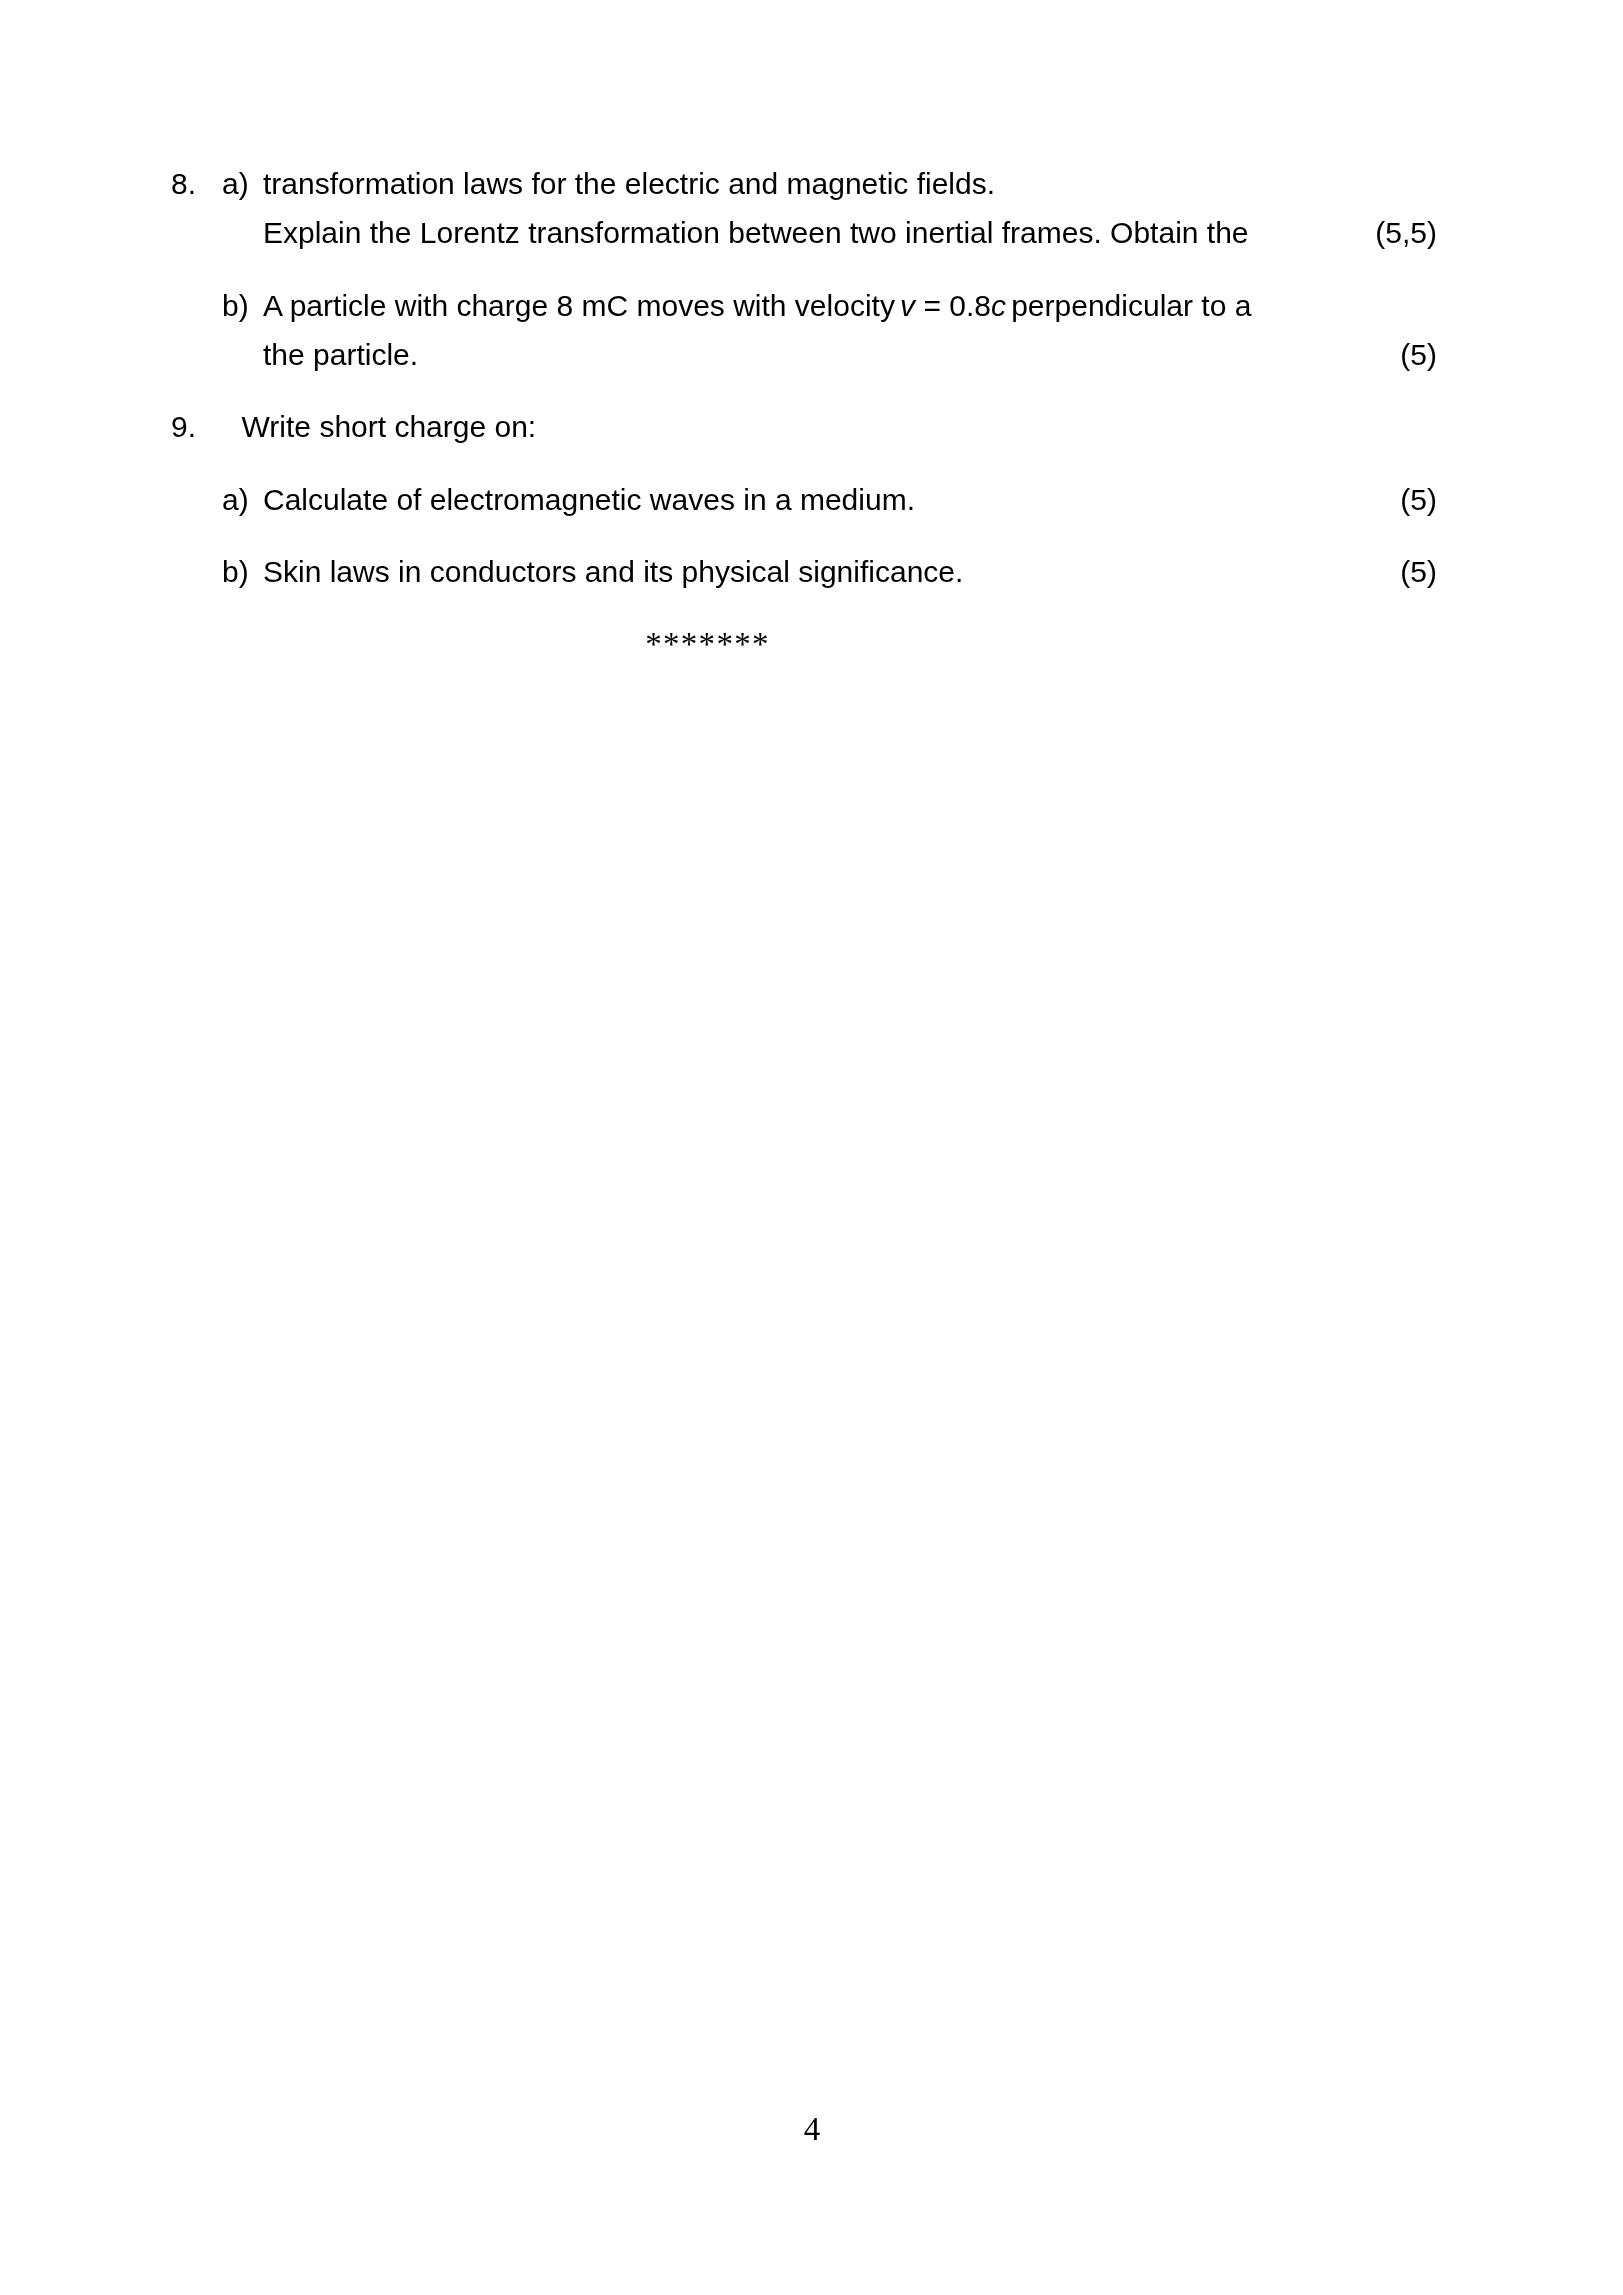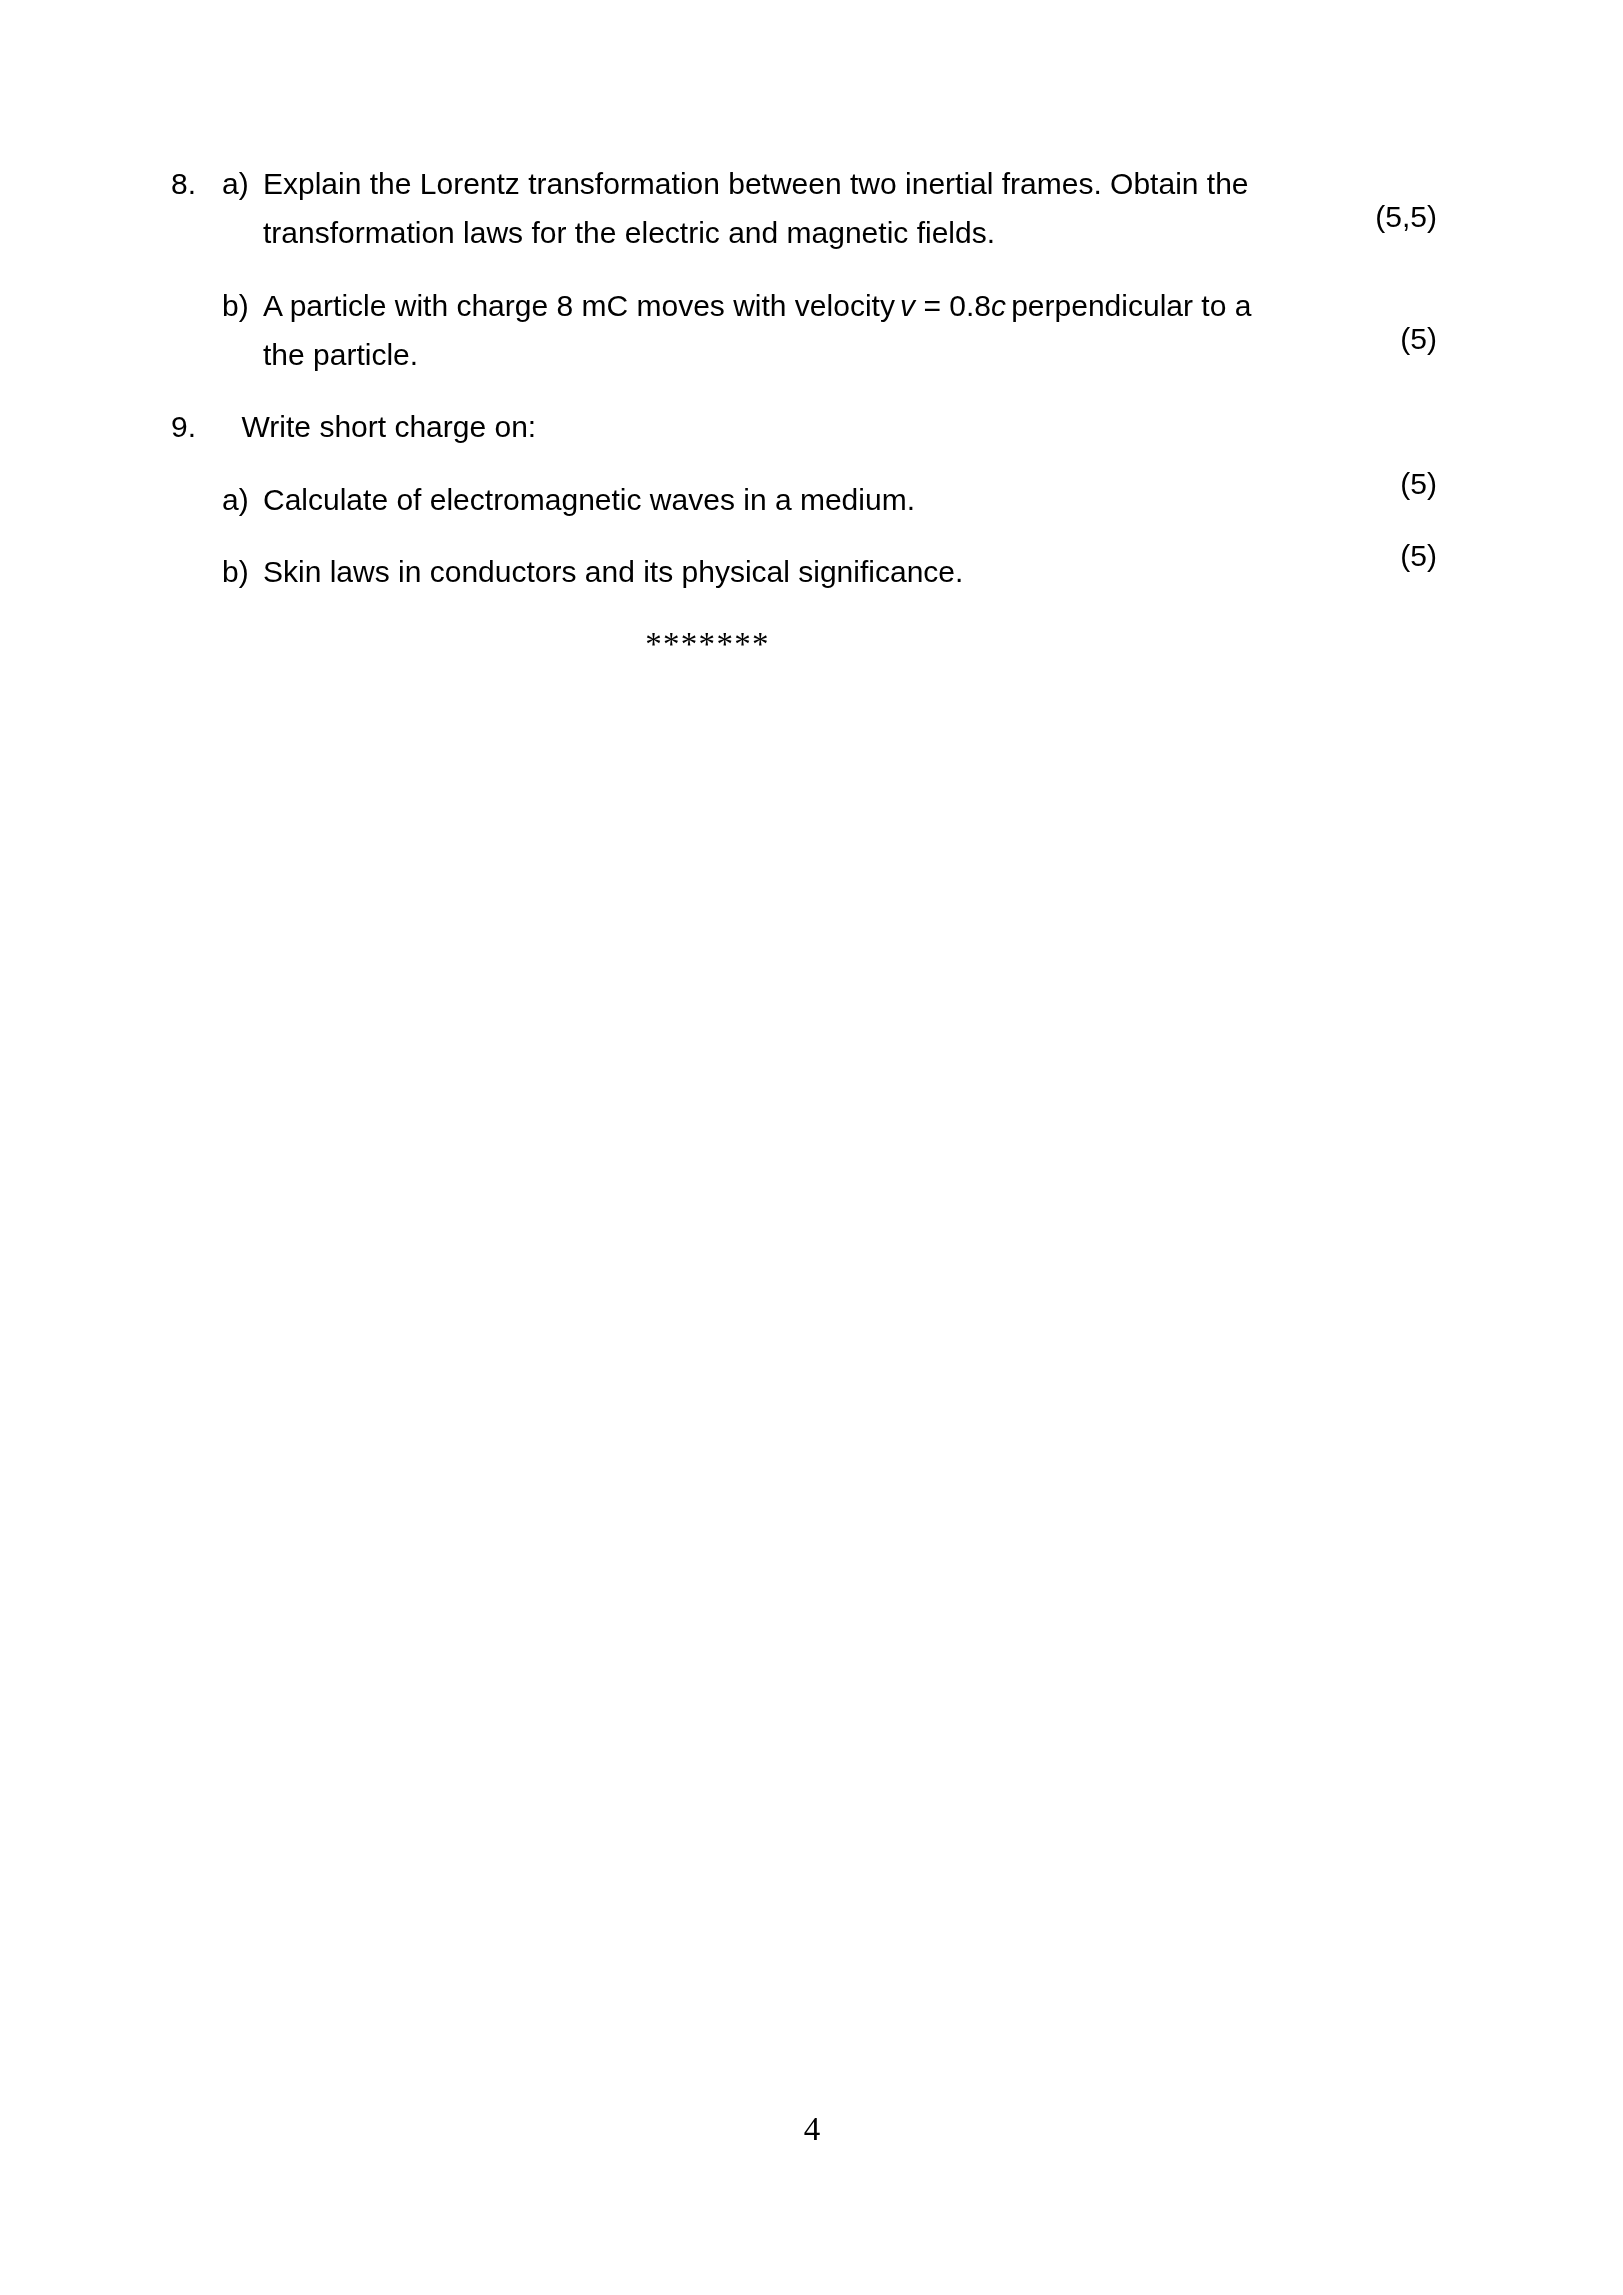--- a/index.html
+++ b/index.html
@@ -43,21 +43,21 @@
     flex: 1 1 auto;
     min-width: 0;
   }
   .tline {
     line-height: 49px;
     white-space: nowrap;
   }
   .marks {
     position: absolute;
     right: 0;
-    bottom: 16px;
+    bottom: 0;
     line-height: 49px;
   }
   .math {
     padding: 0 5.2px;
     white-space: nowrap;
   }
   .math .var {
     font-style: italic;
   }
   .intro-text {
@@ -87,22 +87,22 @@
 </head>
 <body>
 
 <div class="page">
   <div class="content">
 
     <div class="row">
       <div class="col-num">8.</div>
       <div class="col-label">a)</div>
       <div class="col-text">
+        <div class="tline">transformation laws for the electric and magnetic fields.</div>
         <div class="tline">Explain the Lorentz transformation between two inertial frames. Obtain the</div>
-        <div class="tline">transformation laws for the electric and magnetic fields.</div>
       </div>
       <span class="marks">(5,5)</span>
     </div>
 
     <div class="row">
       <div class="col-num"></div>
       <div class="col-label">b)</div>
       <div class="col-text">
         <div class="tline"><span>A particle with charge 8 mC moves with velocity</span><span class="math"><span class="var">v</span><span> = 0.8</span><span class="var">c</span></span><span>perpendicular to a</span></div>
         <div class="tline">the particle.</div>

